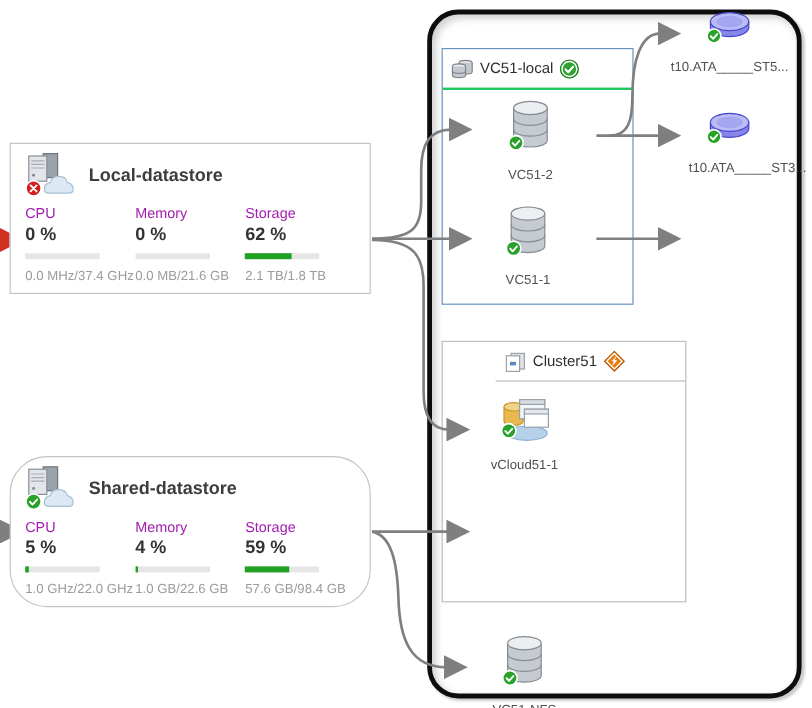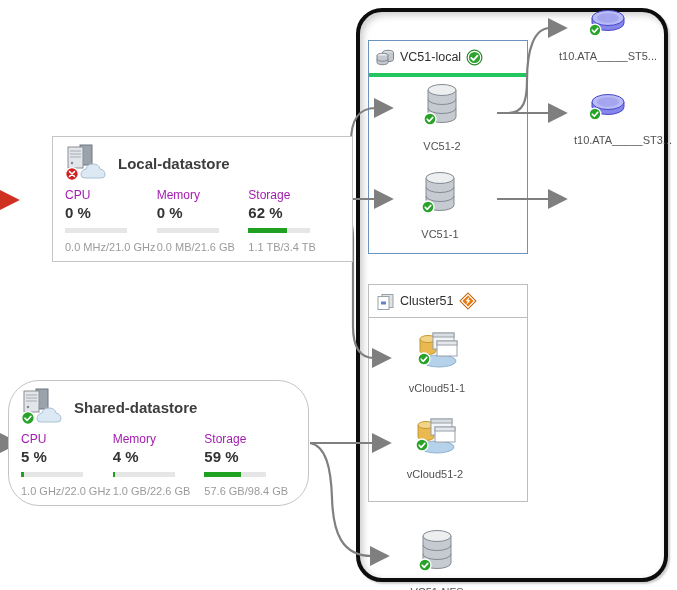--- a/index.html
+++ b/index.html
@@ -7,22 +7,22 @@
           font-family:"Liberation Sans","DejaVu Sans",sans-serif;}
 
   
   .container{position:absolute;left:356px;top:8px;width:304px;height:566px;
              border:4px solid #0d0d0d;border-radius:26px;background:#fff;z-index:1;
              box-shadow:2px 2px 2px rgba(0,0,0,.20), inset 3px 3px 7px rgba(0,0,0,.20);}
 
   
   .group{position:absolute;background:#fff;z-index:2;}
   .group-vc{left:368px;top:40px;width:158px;height:212px;border:1px solid #6a93bd;}
-  .group-vc .group-head{border-bottom:4px solid #22c55e;}
-  .group-cluster{left:368px;top:284px;width:158px;height:216px;border:1px solid #bdbdbd;}
+  .group-vc .group-head{border-bottom:2px solid #22c55e;}
+  .group-cluster{left:368px;top:284px;width:158px;height:216px;border:1px solid #bdbdbd;padding-left:44px;}
   .group-cluster .group-head{border-bottom:1px solid #bdbdbd;}
   .group-head{display:flex;align-items:center;gap:5px;height:32px;padding:0 7px;
               font-size:12.5px;color:#2f2f2f;}
   .group-head .gtitle{white-space:nowrap;}
 
   
   .connectors{position:absolute;left:0;top:0;z-index:3;pointer-events:none;}
 
   
   .node{position:absolute;z-index:4;width:90px;text-align:center;
@@ -35,21 +35,21 @@
   .n-vcl2{left:390px;top:412px;}
   .n-nfs{left:392px;top:528px;}
   .disk-node{width:128px;}
   .d1{left:544px;top:8px;}
   .d2{left:544px;top:92px;text-align:right;}
   .d3{left:544px;top:178px;}
 
   
   .card{position:absolute;left:8px;width:299px;height:124px;background:#fff;
         border:1px solid #c4c4c4;z-index:4;}
-  .card-local{top:136px;margin-left:44px;}
+  .card-local{top:119px;}
   .card-shared{top:380px;border-radius:31px;}
   .card-head{display:flex;align-items:center;gap:9px;padding:7px 12px 0;}
   .card-title{font-size:15px;font-weight:bold;color:#3d3d3d;}
   .metrics{display:flex;padding:6px 12px 0;}
   .metric{width:100px;}
   .m-label{font-size:12px;color:#a21caf;margin-bottom:2px;}
   .m-value{font-size:15px;font-weight:bold;color:#333;}
   .m-bar{width:62px;height:5px;background:#e6e6e6;margin:7px 0 8px;}
   .m-fill{height:100%;background:#21a121;}
   .m-detail{font-size:11px;color:#9b9b9b;white-space:nowrap;}
@@ -148,34 +148,20 @@
       <rect x="19" y="7" width="21" height="16" fill="#f2f5f8" stroke="#98a0a8"></rect>
       <rect x="19" y="7" width="21" height="4" fill="#d8dde2" stroke="#98a0a8"></rect>
       <rect x="23" y="15" width="20" height="15" fill="#ffffff" stroke="#98a0a8"></rect>
       <rect x="23" y="15" width="20" height="4" fill="#e4e8ec" stroke="#98a0a8"></rect>
       <circle cx="10" cy="33" r="6" fill="#28a228" stroke="#fff" stroke-width="1.3"></circle>
       <path d="M7.2 33.2 l2 2.2 l3.6-4" fill="none" stroke="#fff" stroke-width="1.6" stroke-linecap="round" stroke-linejoin="round"></path>
     </svg>
     <div class="node-label">vCloud51-1</div>
   </div>
 
-  <div class="node n-vcl2">
-    <svg class="nicon" width="46" height="44" viewBox="0 0 46 44">
-      <ellipse cx="25" cy="35" rx="17" ry="6" fill="#b6d2ea" stroke="#8fb2d2"></ellipse>
-      <path d="M6 13 L6 25 A8 3.5 0 0 0 22 25 L22 13" fill="#e9b84e" stroke="#c89830"></path>
-      <ellipse cx="14" cy="13" rx="8" ry="3.5" fill="#f2d488" stroke="#c89830"></ellipse>
-      <rect x="19" y="7" width="21" height="16" fill="#f2f5f8" stroke="#98a0a8"></rect>
-      <rect x="19" y="7" width="21" height="4" fill="#d8dde2" stroke="#98a0a8"></rect>
-      <rect x="23" y="15" width="20" height="15" fill="#ffffff" stroke="#98a0a8"></rect>
-      <rect x="23" y="15" width="20" height="4" fill="#e4e8ec" stroke="#98a0a8"></rect>
-      <circle cx="10" cy="33" r="6" fill="#28a228" stroke="#fff" stroke-width="1.3"></circle>
-      <path d="M7.2 33.2 l2 2.2 l3.6-4" fill="none" stroke="#fff" stroke-width="1.6" stroke-linecap="round" stroke-linejoin="round"></path>
-    </svg>
-    <div class="node-label">vCloud51-2</div>
-  </div>
 
   <div class="node n-nfs">
     <svg class="nicon" width="42" height="46" viewBox="0 0 42 46">
       <path d="M7 8 L7 35 A14 5.5 0 0 0 35 35 L35 8" fill="#c6cbd1" stroke="#848b92"></path>
       <path d="M7 17 A14 5.5 0 0 0 35 17 M7 26 A14 5.5 0 0 0 35 26" fill="none" stroke="#848b92"></path>
       <ellipse cx="21" cy="8" rx="14" ry="5.5" fill="#eceef0" stroke="#848b92"></ellipse>
       <circle cx="9" cy="37" r="6" fill="#28a228" stroke="#fff" stroke-width="1.3"></circle>
       <path d="M6.2 37.2 l2 2.2 l3.6-4" fill="none" stroke="#fff" stroke-width="1.6" stroke-linecap="round" stroke-linejoin="round"></path>
     </svg>
     <div class="node-label">VC51-NFS</div>
@@ -217,37 +203,37 @@
       </svg>
       <span class="card-title">Local-datastore</span>
     </div>
     <div class="metrics">
       <div class="metric">
         <div class="m-label">CPU</div>
         <div class="m-value">0 %</div>
         <div class="m-bar">
             <div class="m-fill" style="width: 0%;"></div>
           </div>
-        <div class="m-detail">0.0 MHz/21.0 GHz</div>
+        <div class="m-detail">0.0 MHz/37.4 GHz</div>
       </div>
       <div class="metric">
         <div class="m-label">Memory</div>
         <div class="m-value">0 %</div>
         <div class="m-bar">
             <div class="m-fill" style="width: 0%;"></div>
           </div>
         <div class="m-detail">0.0 MB/21.6 GB</div>
       </div>
       <div class="metric">
         <div class="m-label">Storage</div>
         <div class="m-value">62 %</div>
         <div class="m-bar">
             <div class="m-fill" style="width: 62%;"></div>
           </div>
-        <div class="m-detail">1.1 TB/3.4 TB</div>
+        <div class="m-detail">2.1 TB/1.8 TB</div>
       </div>
     </div>
   </div>
 
   <div class="card card-shared">
     <div class="card-head">
       <svg width="44" height="38" viewBox="0 0 44 38">
         <rect x="15" y="1" width="12" height="20" fill="#9aa2ac" stroke="#6e767e"></rect>
         <rect x="3" y="3" width="15" height="21" fill="#e2e5e9" stroke="#888f96"></rect>
         <path d="M5 7 h11 M5 10 h11 M5 13 h11" stroke="#a8adb4" fill="none"></path>

